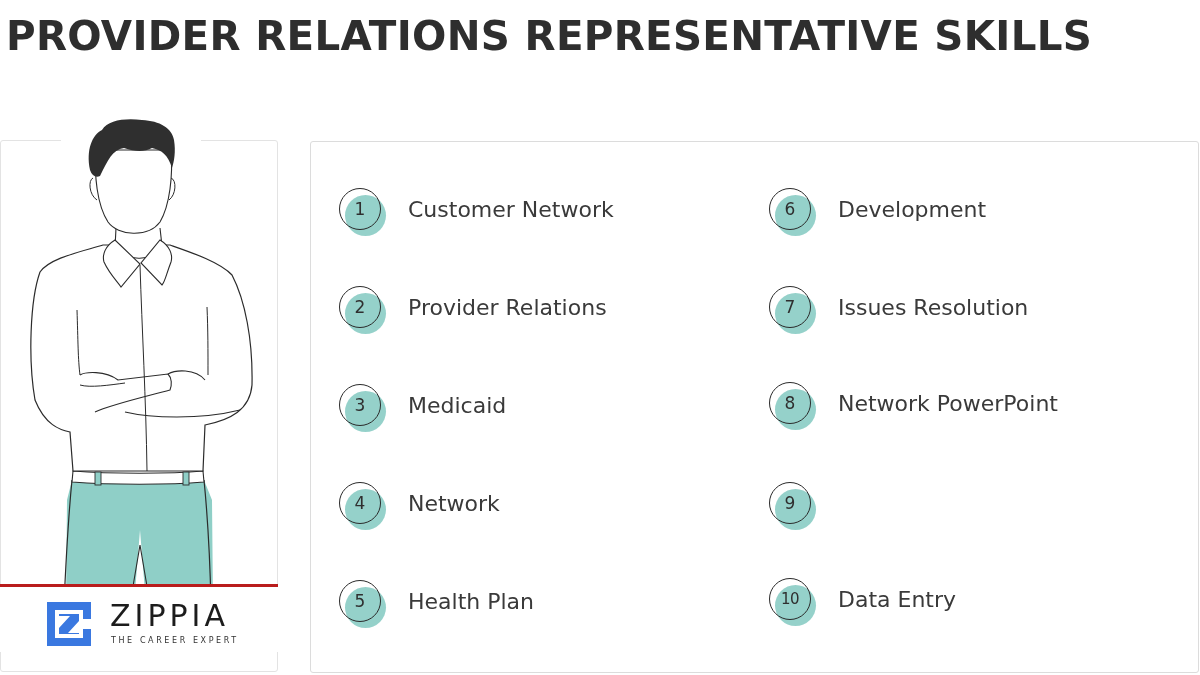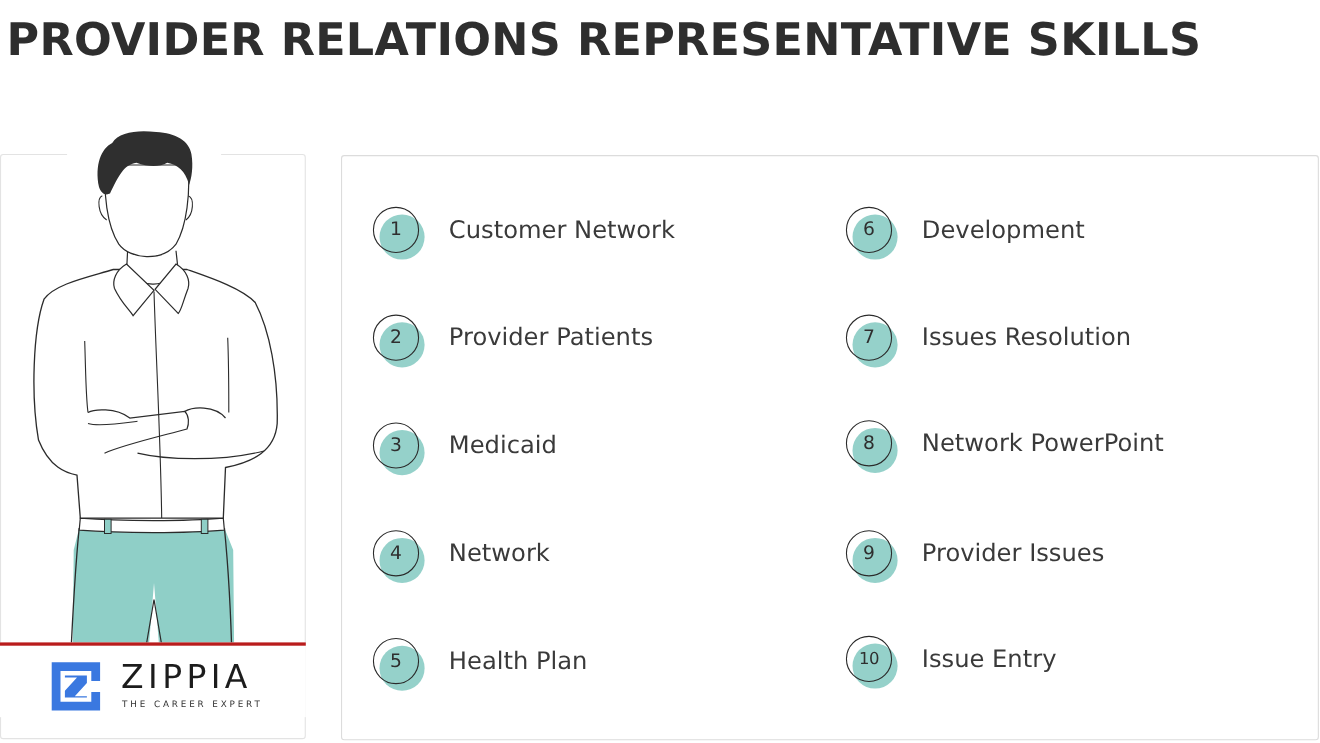--- a/index.html
+++ b/index.html
@@ -134,21 +134,21 @@
     <div class="num">1</div>
   </div>
   <span class="skill-label">Customer Network</span>
 </div>
 <div class="skill" style="left:339px; top:286px;">
   <div class="badge">
     <div class="blob"></div>
     <div class="ring"></div>
     <div class="num">2</div>
   </div>
-  <span class="skill-label">Provider Patients</span>
+  <span class="skill-label">Provider Relations</span>
 </div>
 <div class="skill" style="left:339px; top:384px;">
   <div class="badge">
     <div class="blob"></div>
     <div class="ring"></div>
     <div class="num">3</div>
   </div>
   <span class="skill-label">Medicaid</span>
 </div>
 <div class="skill" style="left:339px; top:482px;">
@@ -191,22 +191,21 @@
     <div class="num">8</div>
   </div>
   <span class="skill-label">Network PowerPoint</span>
 </div>
 <div class="skill" style="left:769px; top:482px;">
   <div class="badge">
     <div class="blob"></div>
     <div class="ring"></div>
     <div class="num">9</div>
   </div>
-  <span class="skill-label">Provider Issues</span>
 </div>
 <div class="skill" style="left:769px; top:578px;">
   <div class="badge">
     <div class="blob"></div>
     <div class="ring"></div>
     <div class="num two">10</div>
   </div>
-  <span class="skill-label">Issue Entry</span>
+  <span class="skill-label">Data Entry</span>
 </div>
 
 </body></html>

